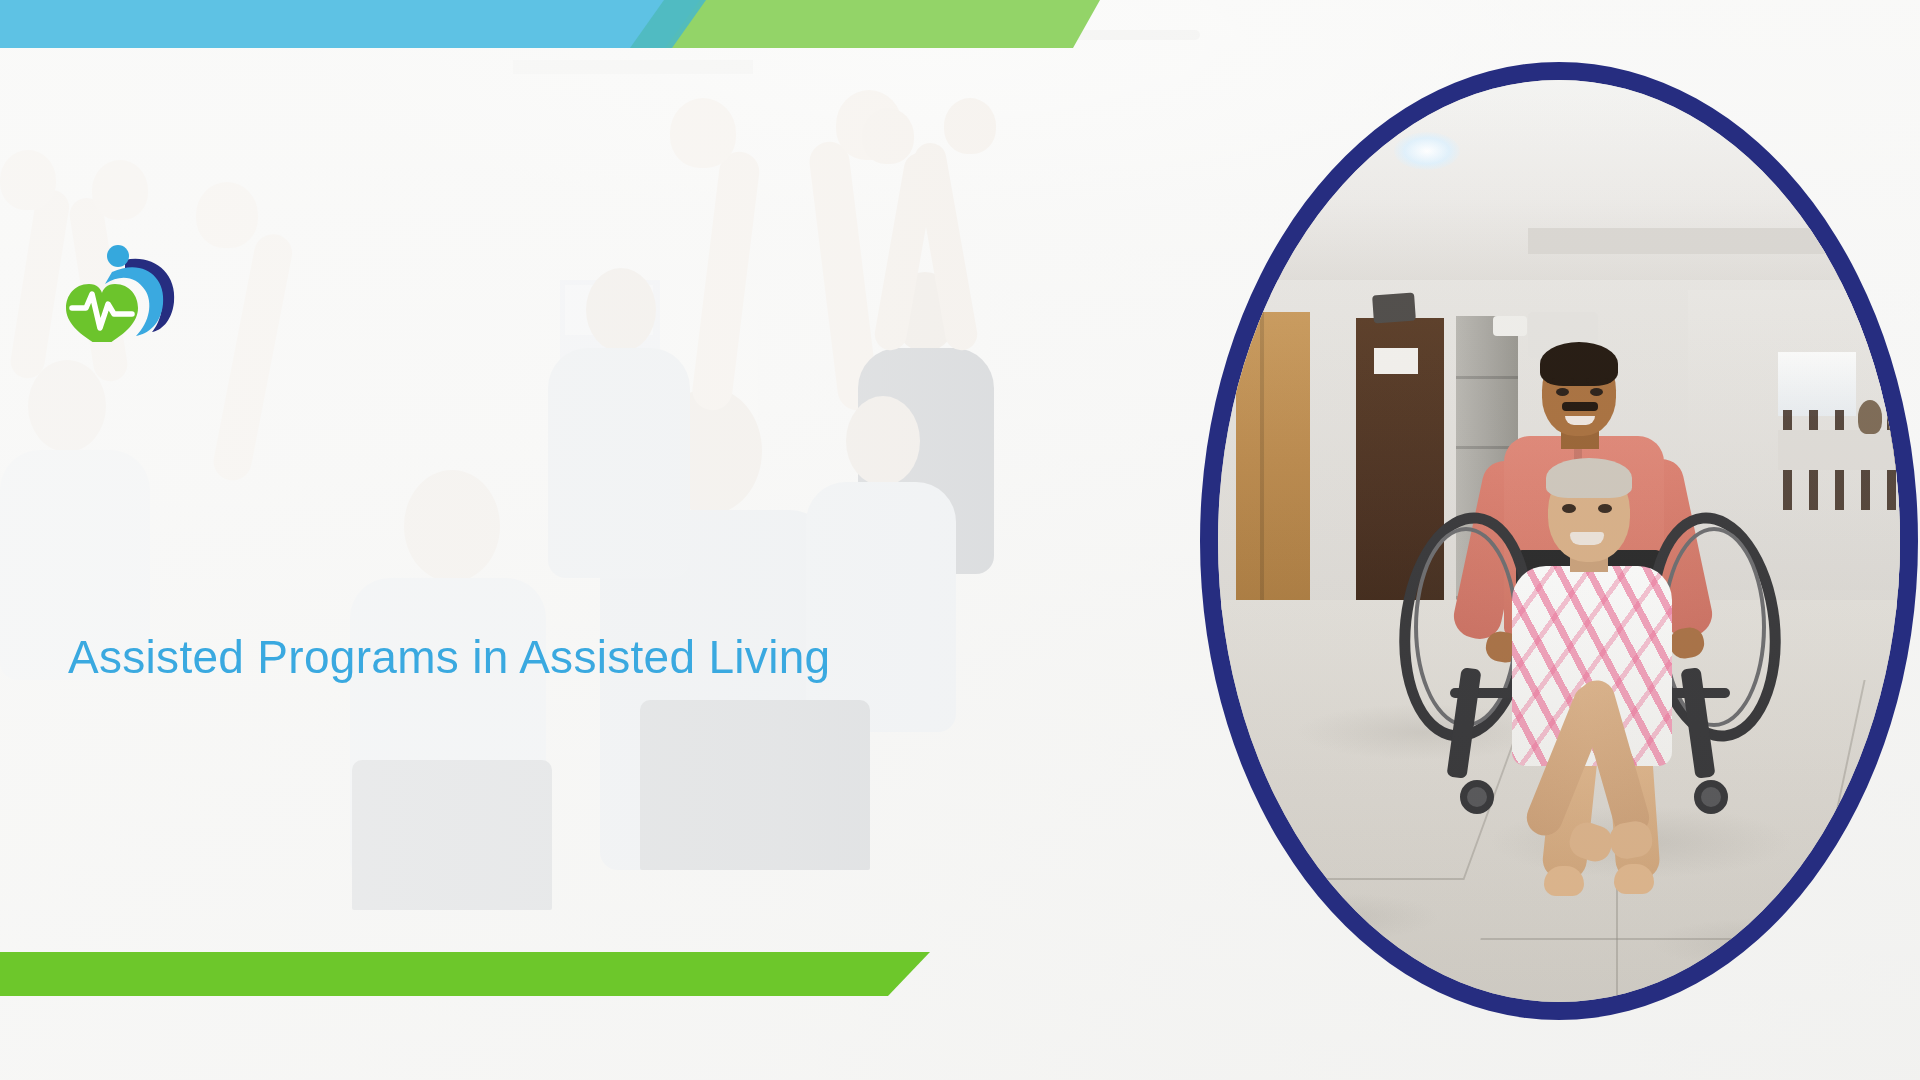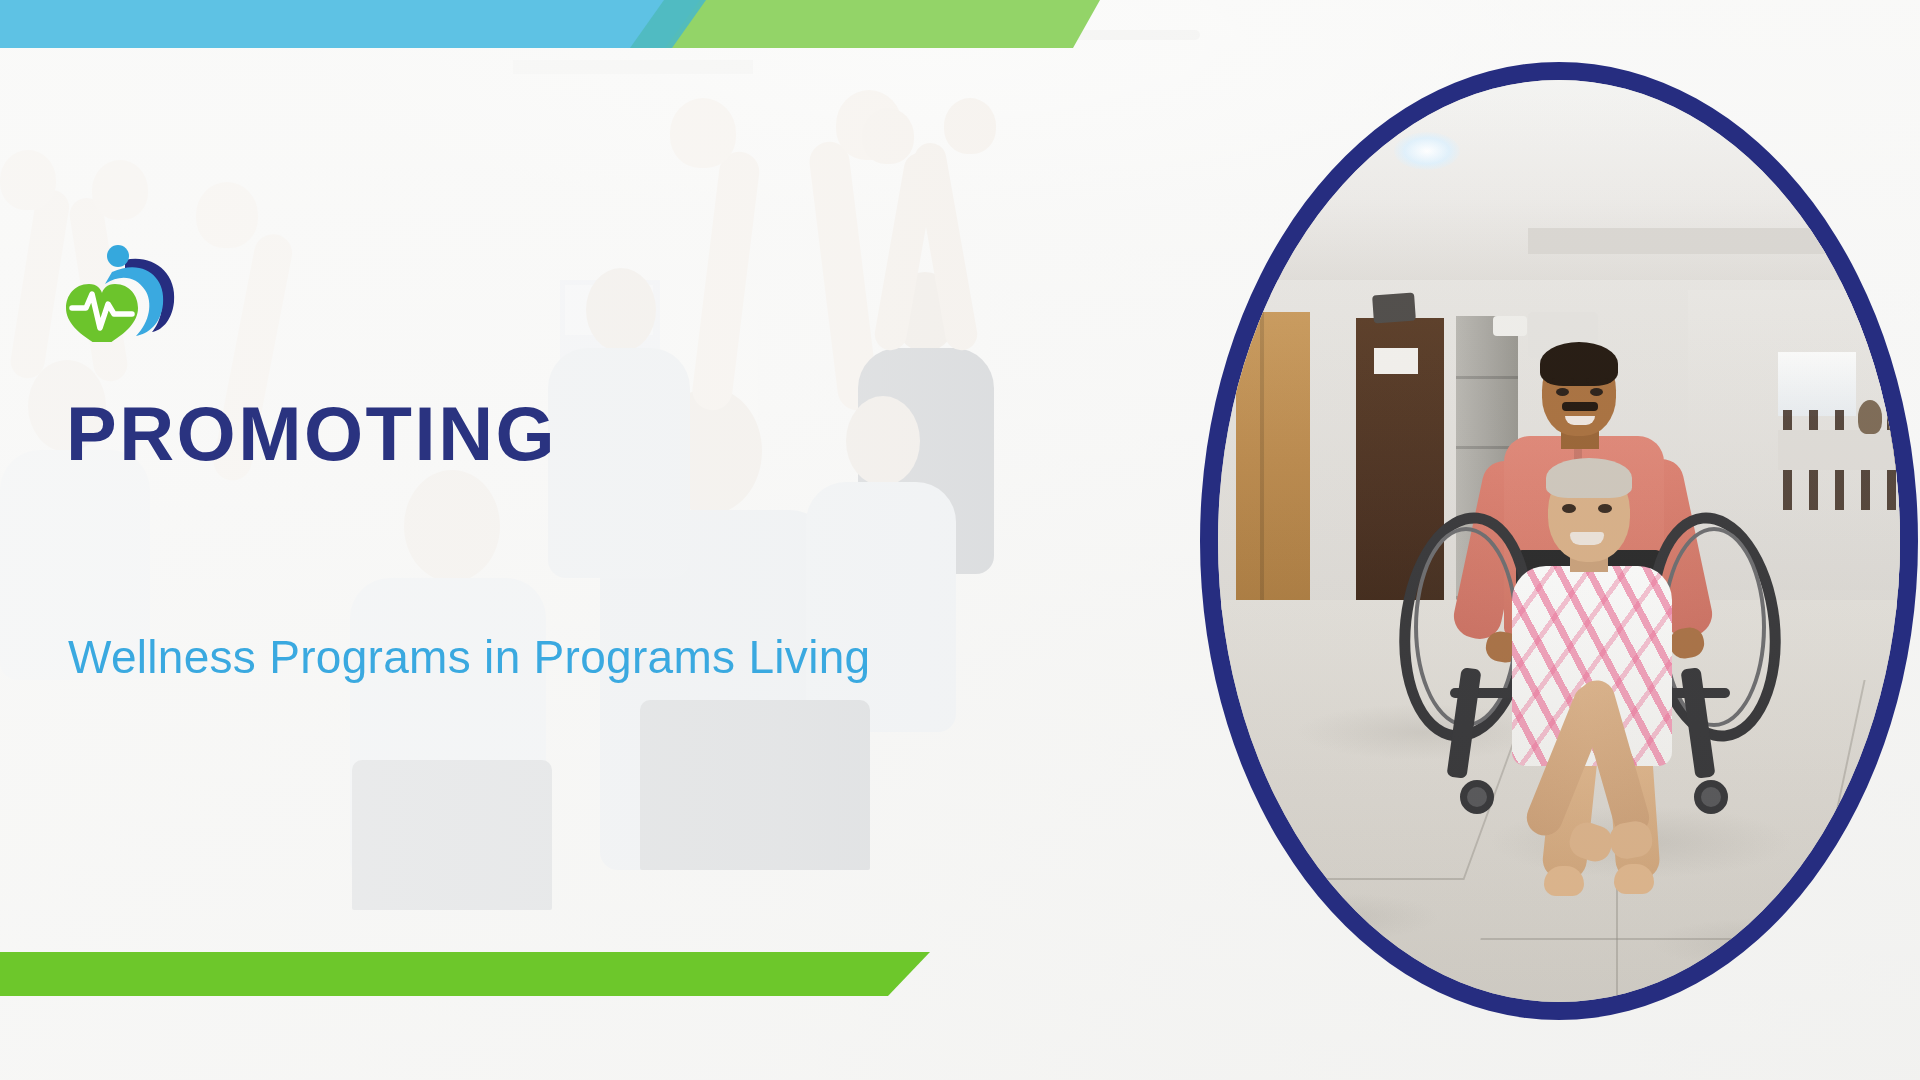--- a/index.html
+++ b/index.html
@@ -443,23 +443,22 @@
 
     <path d="M33 52 C18 52, 10 64, 10 76 C10 94, 30 106, 46 116
              C62 106, 82 94, 82 76 C82 64, 74 52, 59 52
              C51 52, 47 57, 46 61 C45 57, 41 52, 33 52 Z" fill="#6cc42c"></path>
 
     <path d="M16 76 L30 76 L36 62 L44 96 L52 72 L58 82 L76 82" fill="none" stroke="#ffffff" stroke-width="5.5" stroke-linecap="round" stroke-linejoin="round"></path>
   </svg>
 </div>
 
 <div class="headline">
-  <div class="hl-line">PROMOTING</div>
 </div>
-<div class="subtitle">Wellness Programs in Programs Living</div>
+<div class="subtitle">Assisted Programs in Assisted Living</div>
 
 <div class="circle-wrap">
   <div class="circle-ring">
     <div class="photo">
 
       <div class="ph-ceiling"></div>
       <div class="ph-ceil-light"></div>
       <div class="ph-ceil-beam"></div>
       <div class="ph-wall"></div>
 

